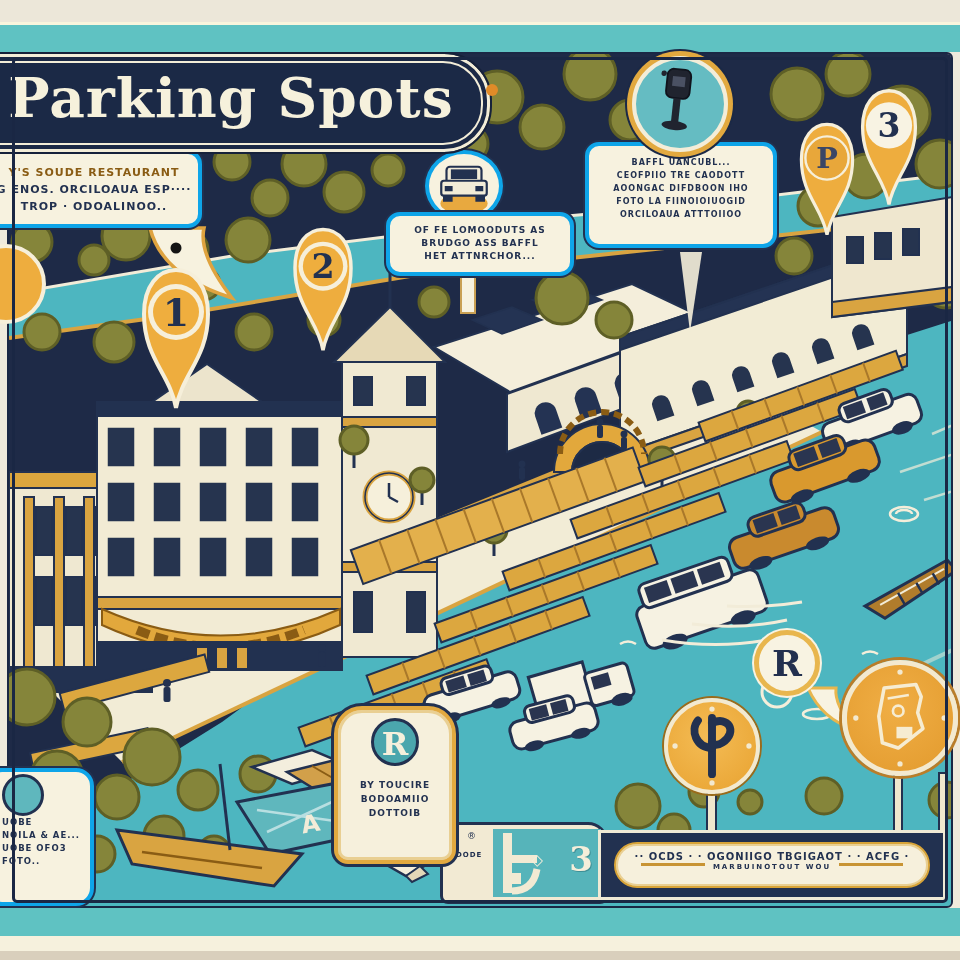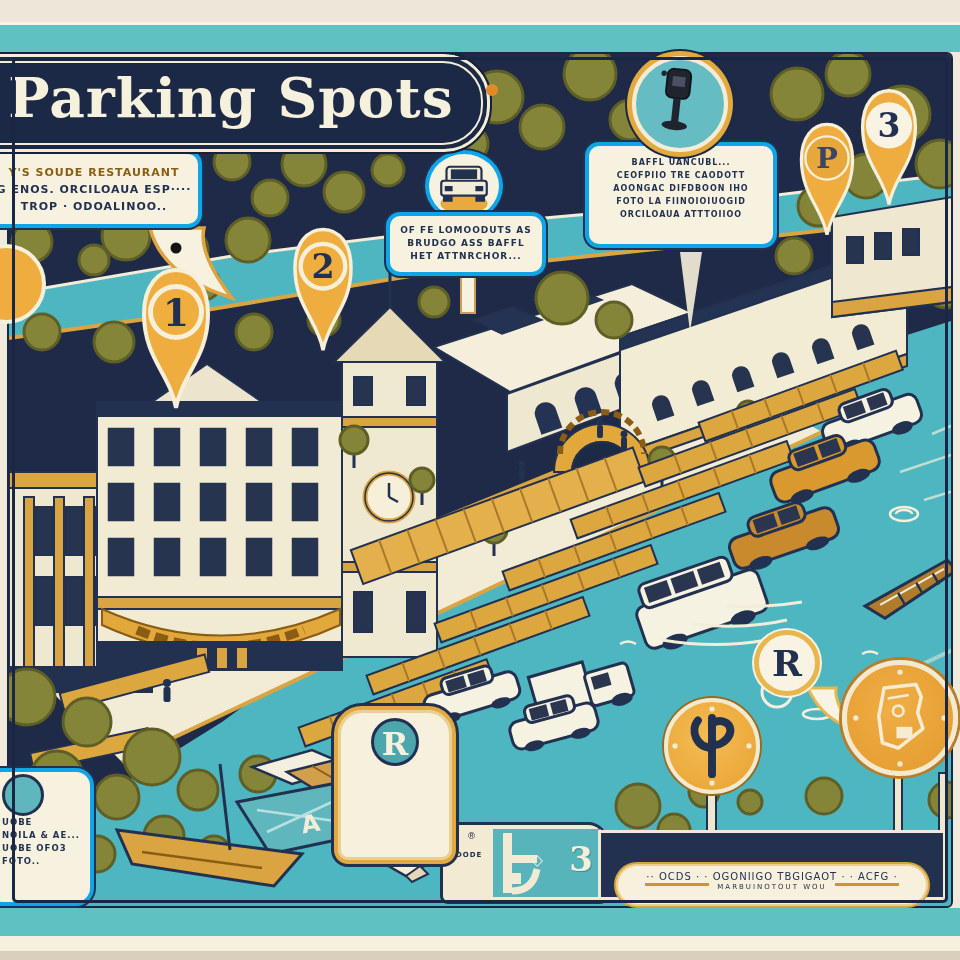--- a/index.html
+++ b/index.html
@@ -34,21 +34,21 @@
   }
   .title-dot{left:486px;top:84px;width:12px;height:12px;border-radius:50%;background:#e08b28;z-index:26;}
   
   .callout{
     background:#f7f2df;border:4px solid #0ea5e9;border-radius:14px;
     box-shadow:0 0 0 2px #223150;color:#223150;font-weight:bold;text-align:center;
     box-sizing:border-box;z-index:23;
   }
   .ln{display:block;letter-spacing:1px;white-space:nowrap;}
   .co-rest{left:-14px;top:150px;width:216px;height:78px;padding-top:10px;font-size:11px;line-height:17px;}
-  .co-car{left:386px;top:212px;width:160px;height:64px;padding-top:8px;font-size:9px;line-height:13px;}
+  .co-car{left:386px;top:212px;width:188px;height:64px;padding-top:8px;font-size:9px;line-height:13px;}
   .co-car-bump{left:425px;top:150px;width:78px;height:72px;border-radius:50%;z-index:22;}
   .co-car-stem{left:460px;top:274px;width:12px;height:36px;background:#f7f2df;border:2px solid #c9a053;z-index:21;}
   .co-meter{left:585px;top:142px;width:192px;height:106px;padding-top:10px;font-size:8px;line-height:13px;letter-spacing:0.5px;}
   .badge-meter{
     left:632px;top:56px;width:88px;height:88px;border-radius:50%;background:#65bcc2;z-index:24;
     border:4px solid #f3edd8;box-shadow:0 0 0 5px #e2a93f,0 0 0 7px #1b2946;
   }
   .co-bl{left:-16px;top:768px;width:110px;height:138px;padding-top:44px;font-size:8.5px;line-height:13px;text-align:left;padding-left:14px;border-radius:18px;}
   .co-bl-circle{left:2px;top:774px;width:36px;height:36px;border-radius:50%;background:#5fb7bd;border:3px solid #223150;z-index:24;}
   
@@ -87,21 +87,21 @@
   .pin{z-index:25;}
   .pin text{font-family:"DejaVu Serif",serif;font-weight:bold;}
   
   .bottom-banner{
     left:598px;top:830px;width:348px;height:70px;background:#223150;z-index:24;
     box-shadow:inset 0 0 0 3px #f0ead5, inset 0 0 0 6px #223150;
   }
   .banner-pill{
     position:absolute;left:16px;top:12px;width:316px;height:46px;background:#f6f0dc;
     border:2px solid #d8a438;border-radius:23px;box-shadow:inset 0 0 0 2px #e9cf92;
-    text-align:center;color:#223150;font-weight:normal;box-sizing:border-box;margin-top:20px;
+    text-align:center;color:#223150;font-weight:bold;box-sizing:border-box;
   }
   .banner-l1{display:block;font-size:10px;letter-spacing:1px;margin-top:7px;white-space:nowrap;}
   .banner-l2-row{display:flex;align-items:flex-start;justify-content:center;gap:8px;margin-top:1px;}
   .banner-l2{font-size:7px;letter-spacing:2px;white-space:nowrap;}
   .rule{height:3px;width:64px;background:#c89434;}
   
   .minimap{
     left:440px;top:822px;width:168px;height:82px;background:#f2ead3;z-index:23;
     border:3px solid #223150;border-radius:8px 20px 8px 8px;box-sizing:border-box;
   }
@@ -581,20 +581,25 @@
   <svg width="64" height="120" viewBox="0 0 80 150">
     <path d="M40,146 C34,112 8,96 8,52 C8,24 22,8 40,8 C58,8 72,24 72,52 C72,96 46,112 40,146 Z" fill="#eead3e" stroke="#f6efda" stroke-width="4"></path>
     <circle cx="40" cy="50" r="27" fill="#e8a73a" stroke="#f6efda" stroke-width="3"></circle>
     <text x="40" y="63" text-anchor="middle" font-size="36" fill="#3a4666">P</text>
   </svg>
 </div>
 <div class="abs" style="left:-34px;top:244px;width:72px;height:72px;border-radius:50%;background:#eead3e;border:4px solid #f6efda;z-index:24;"></div>
 
 <div class="abs r-sign">
   <div class="r-sign-circle"><span>R</span></div>
+  <div class="r-sign-lines">
+    <span class="ln">BY TOUCIRE</span>
+    <span class="ln">BODOAMIIO</span>
+    <span class="ln">DOTTOIB</span>
+  </div>
 </div>
 
 <svg class="abs r-bubble-tail" width="70" height="60">
   <path d="M8,2 Q22,34 56,44 Q34,20 36,2 Z" fill="#f8f3e2" stroke="#e8b64e" stroke-width="3"></path>
 </svg>
 <div class="abs r-bubble">
   <span class="letter">R</span>
 </div>
 
 <div class="abs pole" style="left:706px;top:790px;width:11px;height:46px;"></div>

